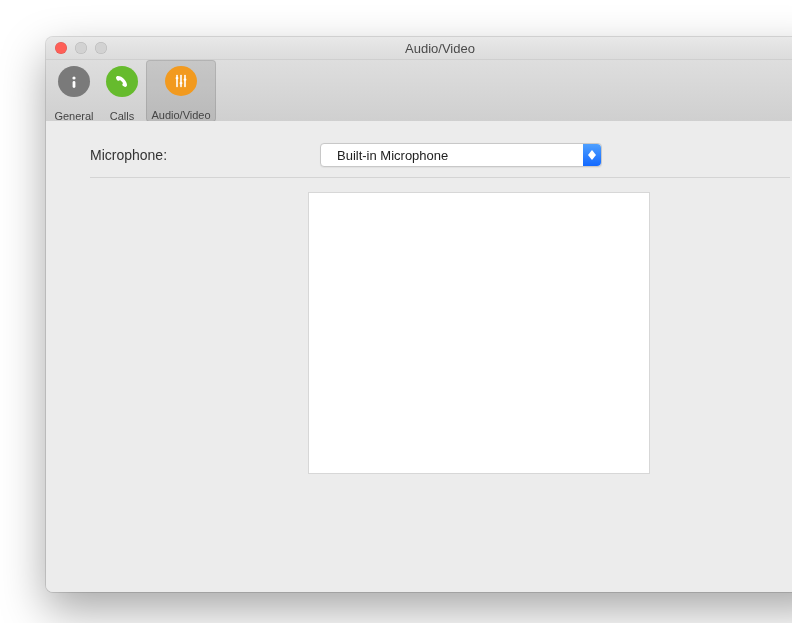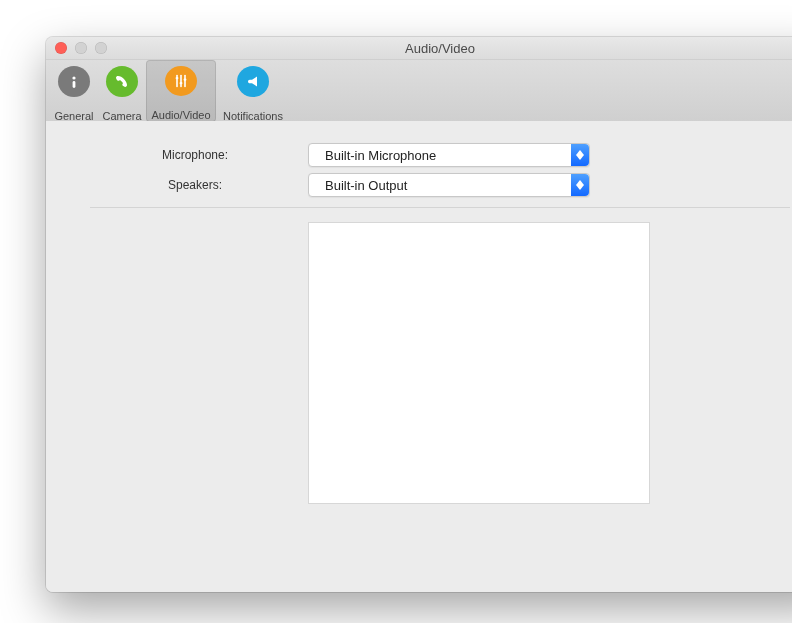--- a/index.html
+++ b/index.html
@@ -41,21 +41,21 @@
   .ic-calls{background:#66bb2d;}
   .ic-av{background:#f29a1f;}
   .ic-notif{background:#1fa7e0;}
   .tlabel{white-space:nowrap;}
   
   .content{
     position:absolute;left:0;right:0;top:84px;bottom:0;background:#ececec;
     padding:22px 44px 0 44px;box-sizing:border-box;
   }
   .row{display:flex;align-items:center;margin-bottom:6px;}
-  .lbl{width:210px;text-align:center;padding-right:8px;font-size:12px;color:#333;}
+  .lbl{width:210px;text-align:left;padding-right:20px;font-size:14px;color:#333;}
   .sel{
     position:relative;width:280px;height:22px;background:#fff;
     border:1px solid #c8c8c8;border-radius:4px;display:flex;align-items:center;
     box-shadow:0 0.5px 1px rgba(0,0,0,0.05);
   }
   .sel .val{padding-left:16px;font-size:13px;color:#222;}
   .sel .arrows{
     position:absolute;right:0;top:0;width:18px;height:100%;
     background:linear-gradient(#4ea0ff,#1369ff);
     border-top-right-radius:4px;border-bottom-right-radius:4px;
@@ -96,81 +96,59 @@
         <span class="tlabel">General</span>
       </div>
 
 
       <div class="tbtn">
         <div class="ticon ic-calls">
           <svg width="18" height="18" viewBox="0 0 18 18">
               <path d="M5 3c4 0 9 5 9 9 0 .9-.7 2-1.7 2-.9 0-2.4-1-2.9-1.7-.3-.4-.1-1 .3-1.5.4-.5.3-.9-.1-1.3l-2-2c-.4-.4-.8-.5-1.3-.1-.5.4-1.1.6-1.5.3C4.1 7.2 3 5.6 3 4.7 3 3.7 4.1 3 5 3z" fill="#fff"></path>
             </svg>
         </div>
-        <span class="tlabel">Camera</span>
+        <span class="tlabel">Calls</span>
       </div>
 
       <div class="tbtn wide selected">
         <div class="ticon ic-av">
           <svg width="18" height="18" viewBox="0 0 18 18">
             <g stroke="#fff" stroke-width="1.6" stroke-linecap="round">
               <line x1="5" y1="3.5" x2="5" y2="14.5"></line>
                 <line x1="9" y1="3.5" x2="9" y2="14.5"></line>
                 <line x1="13" y1="3.5" x2="13" y2="14.5"></line>
             </g>
             <rect x="3.6" y="5" width="2.8" height="2.2" rx="1" fill="#fff"></rect>
             <rect x="7.6" y="10" width="2.8" height="2.2" rx="1" fill="#fff"></rect>
             <rect x="11.6" y="6.5" width="2.8" height="2.2" rx="1" fill="#fff"></rect>
           </svg>
         </div>
         <span class="tlabel">Audio/Video</span>
       </div>
 
-      <div class="tbtn wider">
-        <div class="ticon ic-notif">
-          <svg width="18" height="18" viewBox="0 0 18 18">
-              <path d="M4 8.5c0-1 .8-1.8 1.8-1.8H8l5-3.2v10l-5-3.2H5.8C4.8 10.3 4 9.5 4 8.5z" fill="#fff"></path>
-            </svg>
-        </div>
-        <span class="tlabel">Notifications</span>
-      </div>
 
     </div>
 
     <div class="content">
 
       <div class="row">
         <div class="lbl">Microphone:</div>
         <div class="sel">
           <span class="val">Built-in Microphone</span>
           <span class="arrows">
             <svg width="8" height="5" viewBox="0 0 8 5">
                 <path d="M4 0 L8 5 H0 Z" fill="#fff"></path>
               </svg>
             <svg width="8" height="5" viewBox="0 0 8 5">
                 <path d="M4 5 L0 0 H8 Z" fill="#fff"></path>
               </svg>
           </span>
         </div>
       </div>
 
-      <div class="row">
-        <div class="lbl">Speakers:</div>
-        <div class="sel">
-          <span class="val">Built-in Output</span>
-          <span class="arrows">
-            <svg width="8" height="5" viewBox="0 0 8 5">
-                <path d="M4 0 L8 5 H0 Z" fill="#fff"></path>
-              </svg>
-            <svg width="8" height="5" viewBox="0 0 8 5">
-                <path d="M4 5 L0 0 H8 Z" fill="#fff"></path>
-              </svg>
-          </span>
-        </div>
-      </div>
 
       <div class="hr"></div>
 
 
       <div class="preview"></div>
 
     </div>
 
   </div>
 </div>

